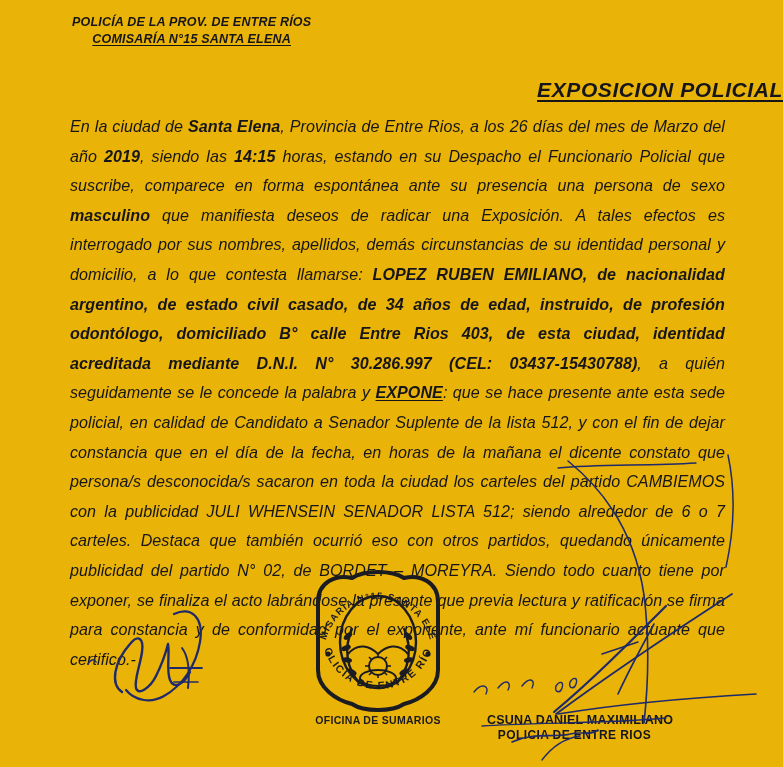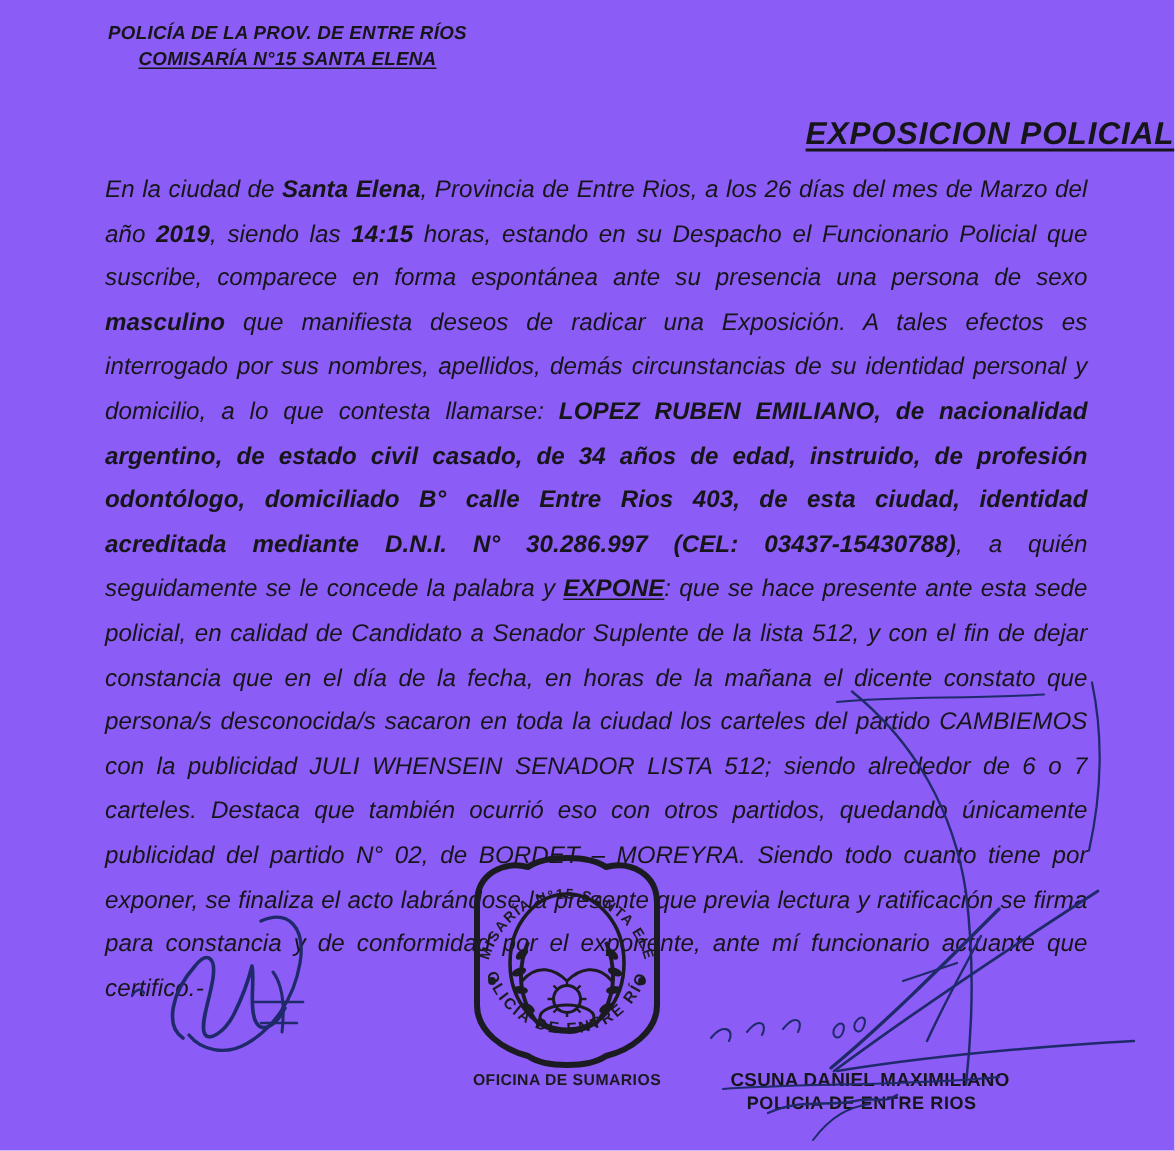--- a/index.html
+++ b/index.html
@@ -7,21 +7,21 @@
     padding: 0;
     background: #ffffff;
   }
   body {
     font-family: "Liberation Sans", sans-serif;
   }
   .page {
     position: relative;
     width: 783px;
     height: 767px;
-    background: #8b5cf6;
+    background: #eab308;
     overflow: hidden;
     color: #16161a;
   }
 
   
   .letterhead {
     position: absolute;
     left: 72px;
     top: 14px;
     font-style: italic;

